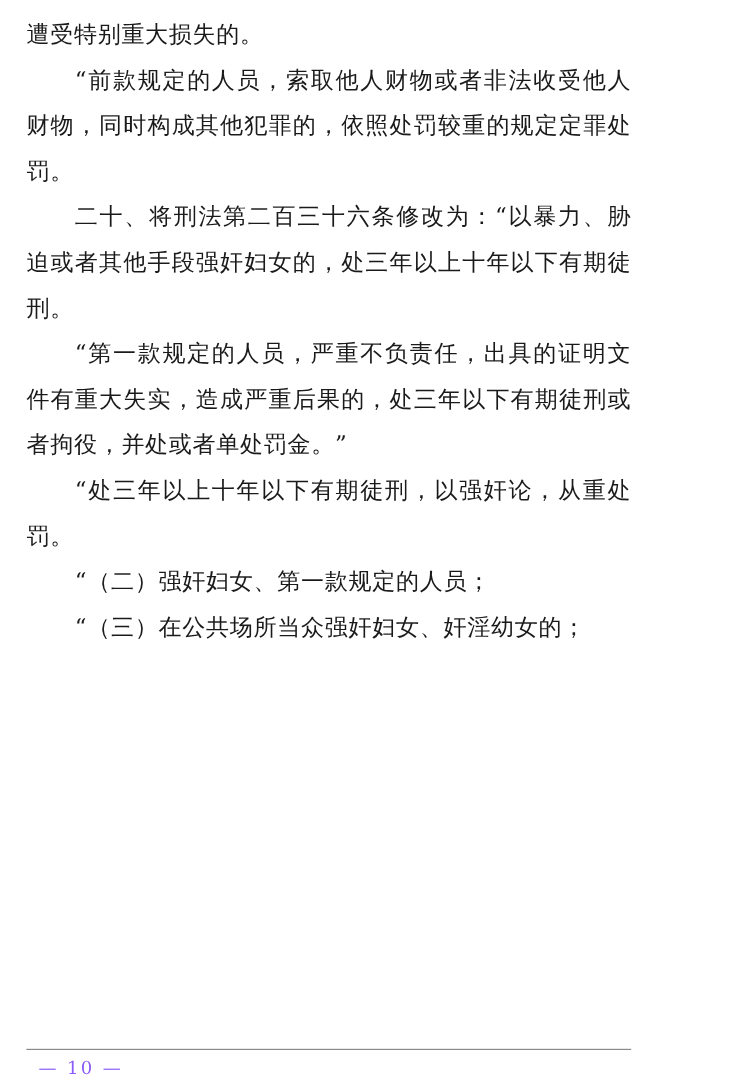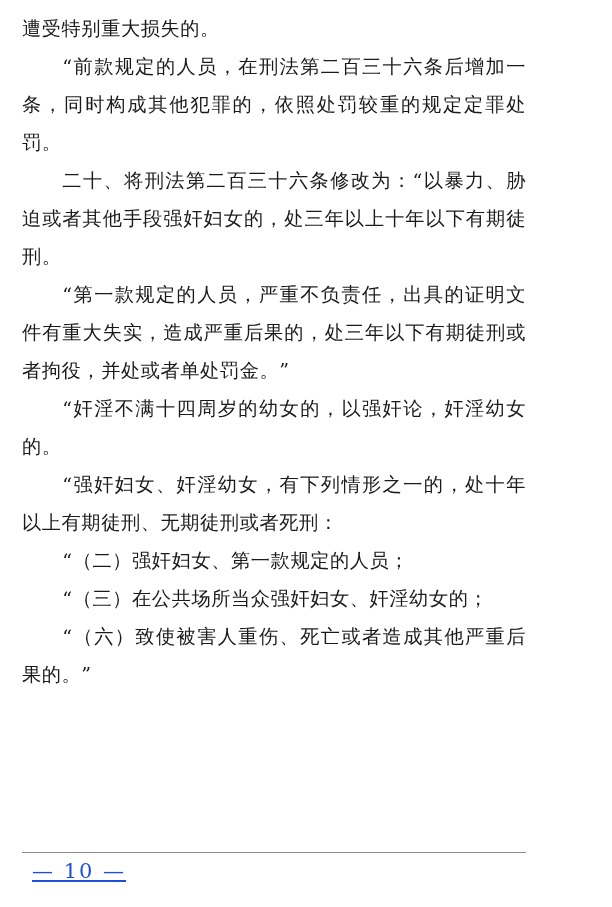--- a/index.html
+++ b/index.html
@@ -12,21 +12,21 @@
     height: 907px;
     font-family: "DejaVu Serif", "Liberation Serif", serif;
     color: #1a1a1a;
     position: relative;
     overflow: hidden;
   }
   .page {
     box-sizing: border-box;
     width: 548px;
     height: 907px;
-    padding: 10px 22px 16px 22px;
+    padding: 10px 22px 0 22px;
     display: flex;
     flex-direction: column;
   }
   .body-text {
     flex: 1 1 auto;
   }
   p.para {
     margin: 0 0 0 0;
     font-size: 19.2px;
     line-height: 38px;
@@ -43,42 +43,39 @@
     flex: 0 0 auto;
     padding-bottom: 8px;
   }
   .rule {
     border: 0;
     border-top: 1px solid #8a8a8a;
     margin: 2px 0 6px 0;
     width: 100%;
   }
   .pageno {
-    font-size: 21px;
+    font-size: 15px;
     letter-spacing: 2px;
-    color: #1d4ed8;
+    color: #8b5cf6;
     padding-left: 10px;
-    text-decoration: underline;
   }
 </style>
 </head>
 <body>
 
 <div class="page">
 
   <div class="body-text">
     <p class="para">遭受特别重大损失的。</p>
-    <p class="para indent">“前款规定的人员，在刑法第二百三十六条后增加一条，同时构成其他犯罪的，依照处罚较重的规定定罪处罚。</p>
+    <p class="para indent">“前款规定的人员，索取他人财物或者非法收受他人财物，同时构成其他犯罪的，依照处罚较重的规定定罪处罚。</p>
     <p class="para indent">二十、将刑法第二百三十六条修改为：“以暴力、胁迫或者其他手段强奸妇女的，处三年以上十年以下有期徒刑。</p>
     <p class="para indent">“第一款规定的人员，严重不负责任，出具的证明文件有重大失实，造成严重后果的，处三年以下有期徒刑或者拘役，并处或者单处罚金。”</p>
-    <p class="para indent">“奸淫不满十四周岁的幼女的，以强奸论，奸淫幼女的。</p>
-    <p class="para indent">“强奸妇女、奸淫幼女，有下列情形之一的，处十年以上有期徒刑、无期徒刑或者死刑：</p>
+    <p class="para indent">“处三年以上十年以下有期徒刑，以强奸论，从重处罚。</p>
     <p class="para indent">“（二）强奸妇女、第一款规定的人员；</p>
     <p class="para indent">“（三）在公共场所当众强奸妇女、奸淫幼女的；</p>
-    <p class="para indent">“（六）致使被害人重伤、死亡或者造成其他严重后果的。”</p>
   </div>
 
   <div class="footer">
     <hr class="rule">
     <div class="pageno">— 10 —</div>
   </div>
 
 </div>
 
 </body></html>

